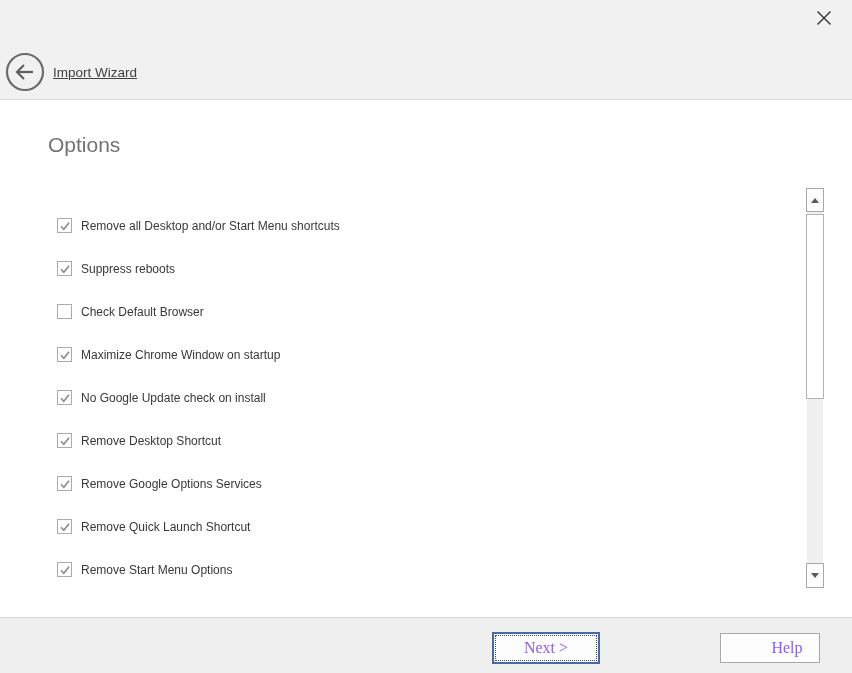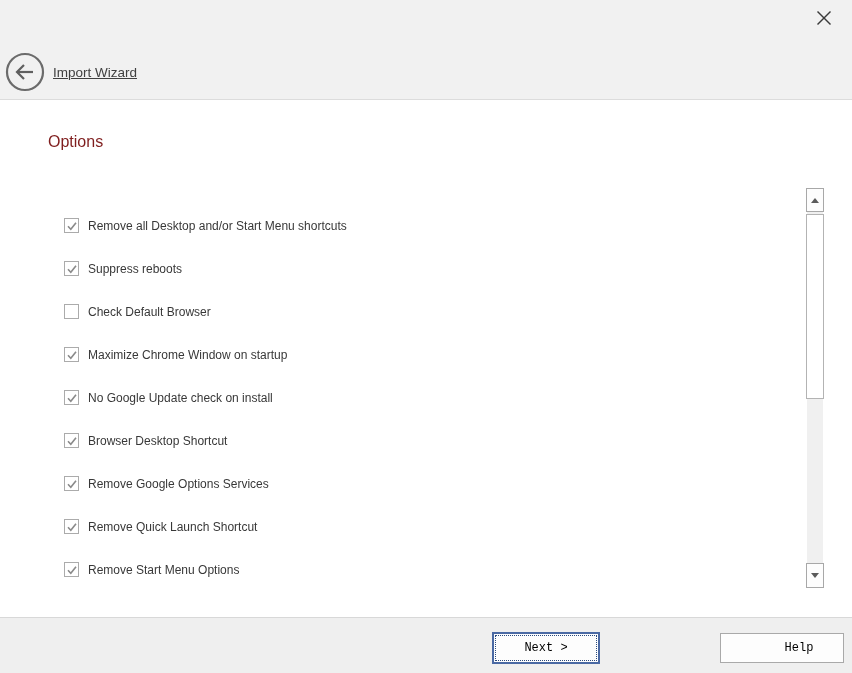--- a/index.html
+++ b/index.html
@@ -33,23 +33,23 @@
   }
   .header-title {
     position: absolute; left: 53px; top: 65px;
     font-size: 13.5px; color: #404040; text-decoration: underline;
   }
 
   
   .content { position: absolute; left: 0; top: 101px; right: 0; height: 515px; background: #fff; }
   .page-title {
     position: absolute; left: 48px; top: 32px;
-    font-size: 16px; color: #7f1d1d;
-  }
-  .options-list { position: absolute; left: 64px; top: 103px; width: 700px; }
+    font-size: 21px; color: #737373;
+  }
+  .options-list { position: absolute; left: 57px; top: 103px; width: 700px; }
   .option-row {
     height: 43px;
     display: flex; align-items: center;
   }
   .checkbox {
     width: 15px; height: 15px;
     background: #fff;
     border: 1px solid #ababab;
     margin-right: 9px;
     display: flex; align-items: center; justify-content: center;
@@ -92,35 +92,35 @@
   
   .footer {
     position: absolute; left: 0; top: 617px; right: 0; height: 56px;
     background: #efefef;
     border-top: 1px solid #d8d8d8;
   }
   .btn {
     position: absolute; top: 15px; height: 30px;
     background: #fdfdfd;
     border: 1px solid #a9a9a9;
-    font-family: Liberation Mono, monospace;
-    font-size: 12px; color: #000000;
+    font-family: Liberation Serif, serif;
+    font-size: 16px; color: #8b5cf6;
     cursor: pointer;
   }
   .btn-next {
     left: 492px; width: 108px; top: 14px; height: 32px;
     border: 2px solid #4a69a3;
   }
   .focus-inner {
     position: absolute; inset: 1px;
     border: 1px dotted #2c4a7c;
     pointer-events: none;
   }
   .btn-cancel { left: 606px; width: 101px; }
-  .btn-help  { left: 720px; width: 124px; padding-left: 40px; }
+  .btn-help  { left: 720px; width: 100px; padding-left: 40px; }
 </style>
 </head>
 <body>
 
 <div class="window">
 
   <div class="header">
     <button class="back-btn">
       <span>
         <svg width="40" height="40" viewBox="0 0 40 40">
@@ -179,21 +179,21 @@
             </svg>
           </span>
           <span class="option-label">No Google Update check on install</span>
         </div>
         <div class="option-row">
           <span class="checkbox">
             <svg width="12" height="12" viewBox="0 0 12 12">
               <polyline points="2,6.3 4.8,9.2 10,2.8" fill="none" stroke="#8a8a8a" stroke-width="1.6"></polyline>
             </svg>
           </span>
-          <span class="option-label">Browser Desktop Shortcut</span>
+          <span class="option-label">Remove Desktop Shortcut</span>
         </div>
         <div class="option-row">
           <span class="checkbox">
             <svg width="12" height="12" viewBox="0 0 12 12">
               <polyline points="2,6.3 4.8,9.2 10,2.8" fill="none" stroke="#8a8a8a" stroke-width="1.6"></polyline>
             </svg>
           </span>
           <span class="option-label">Remove Google Options Services</span>
         </div>
         <div class="option-row">

